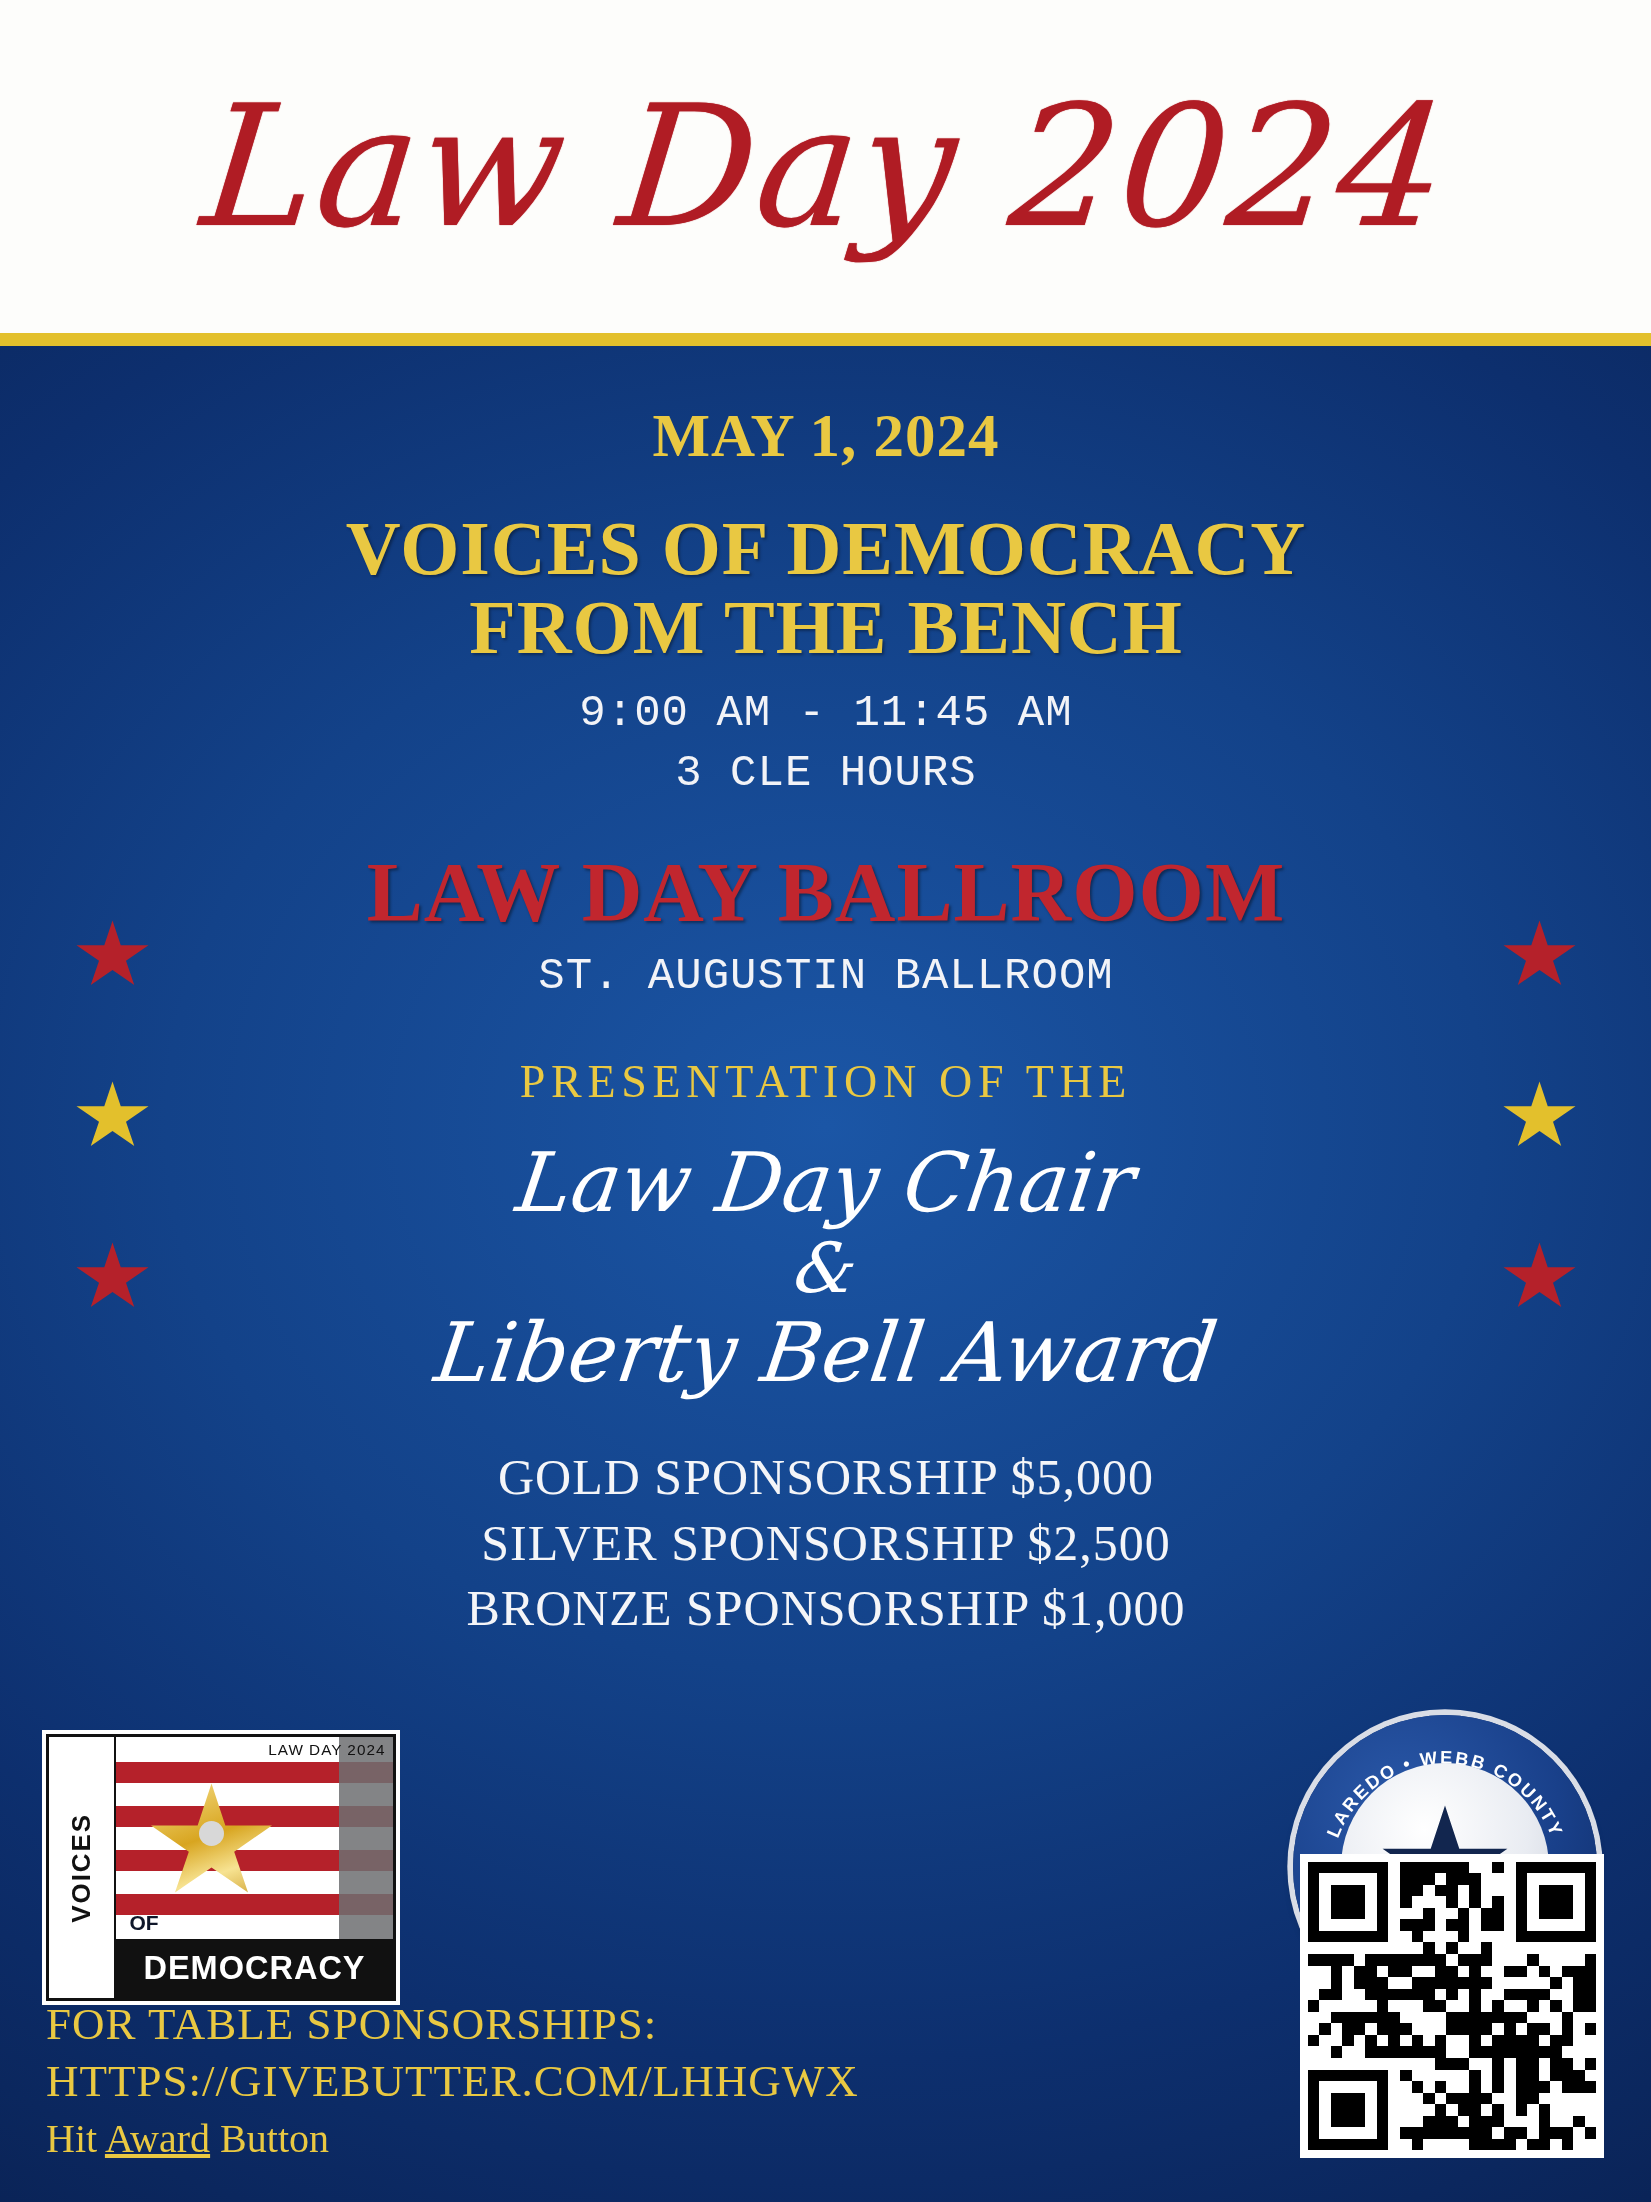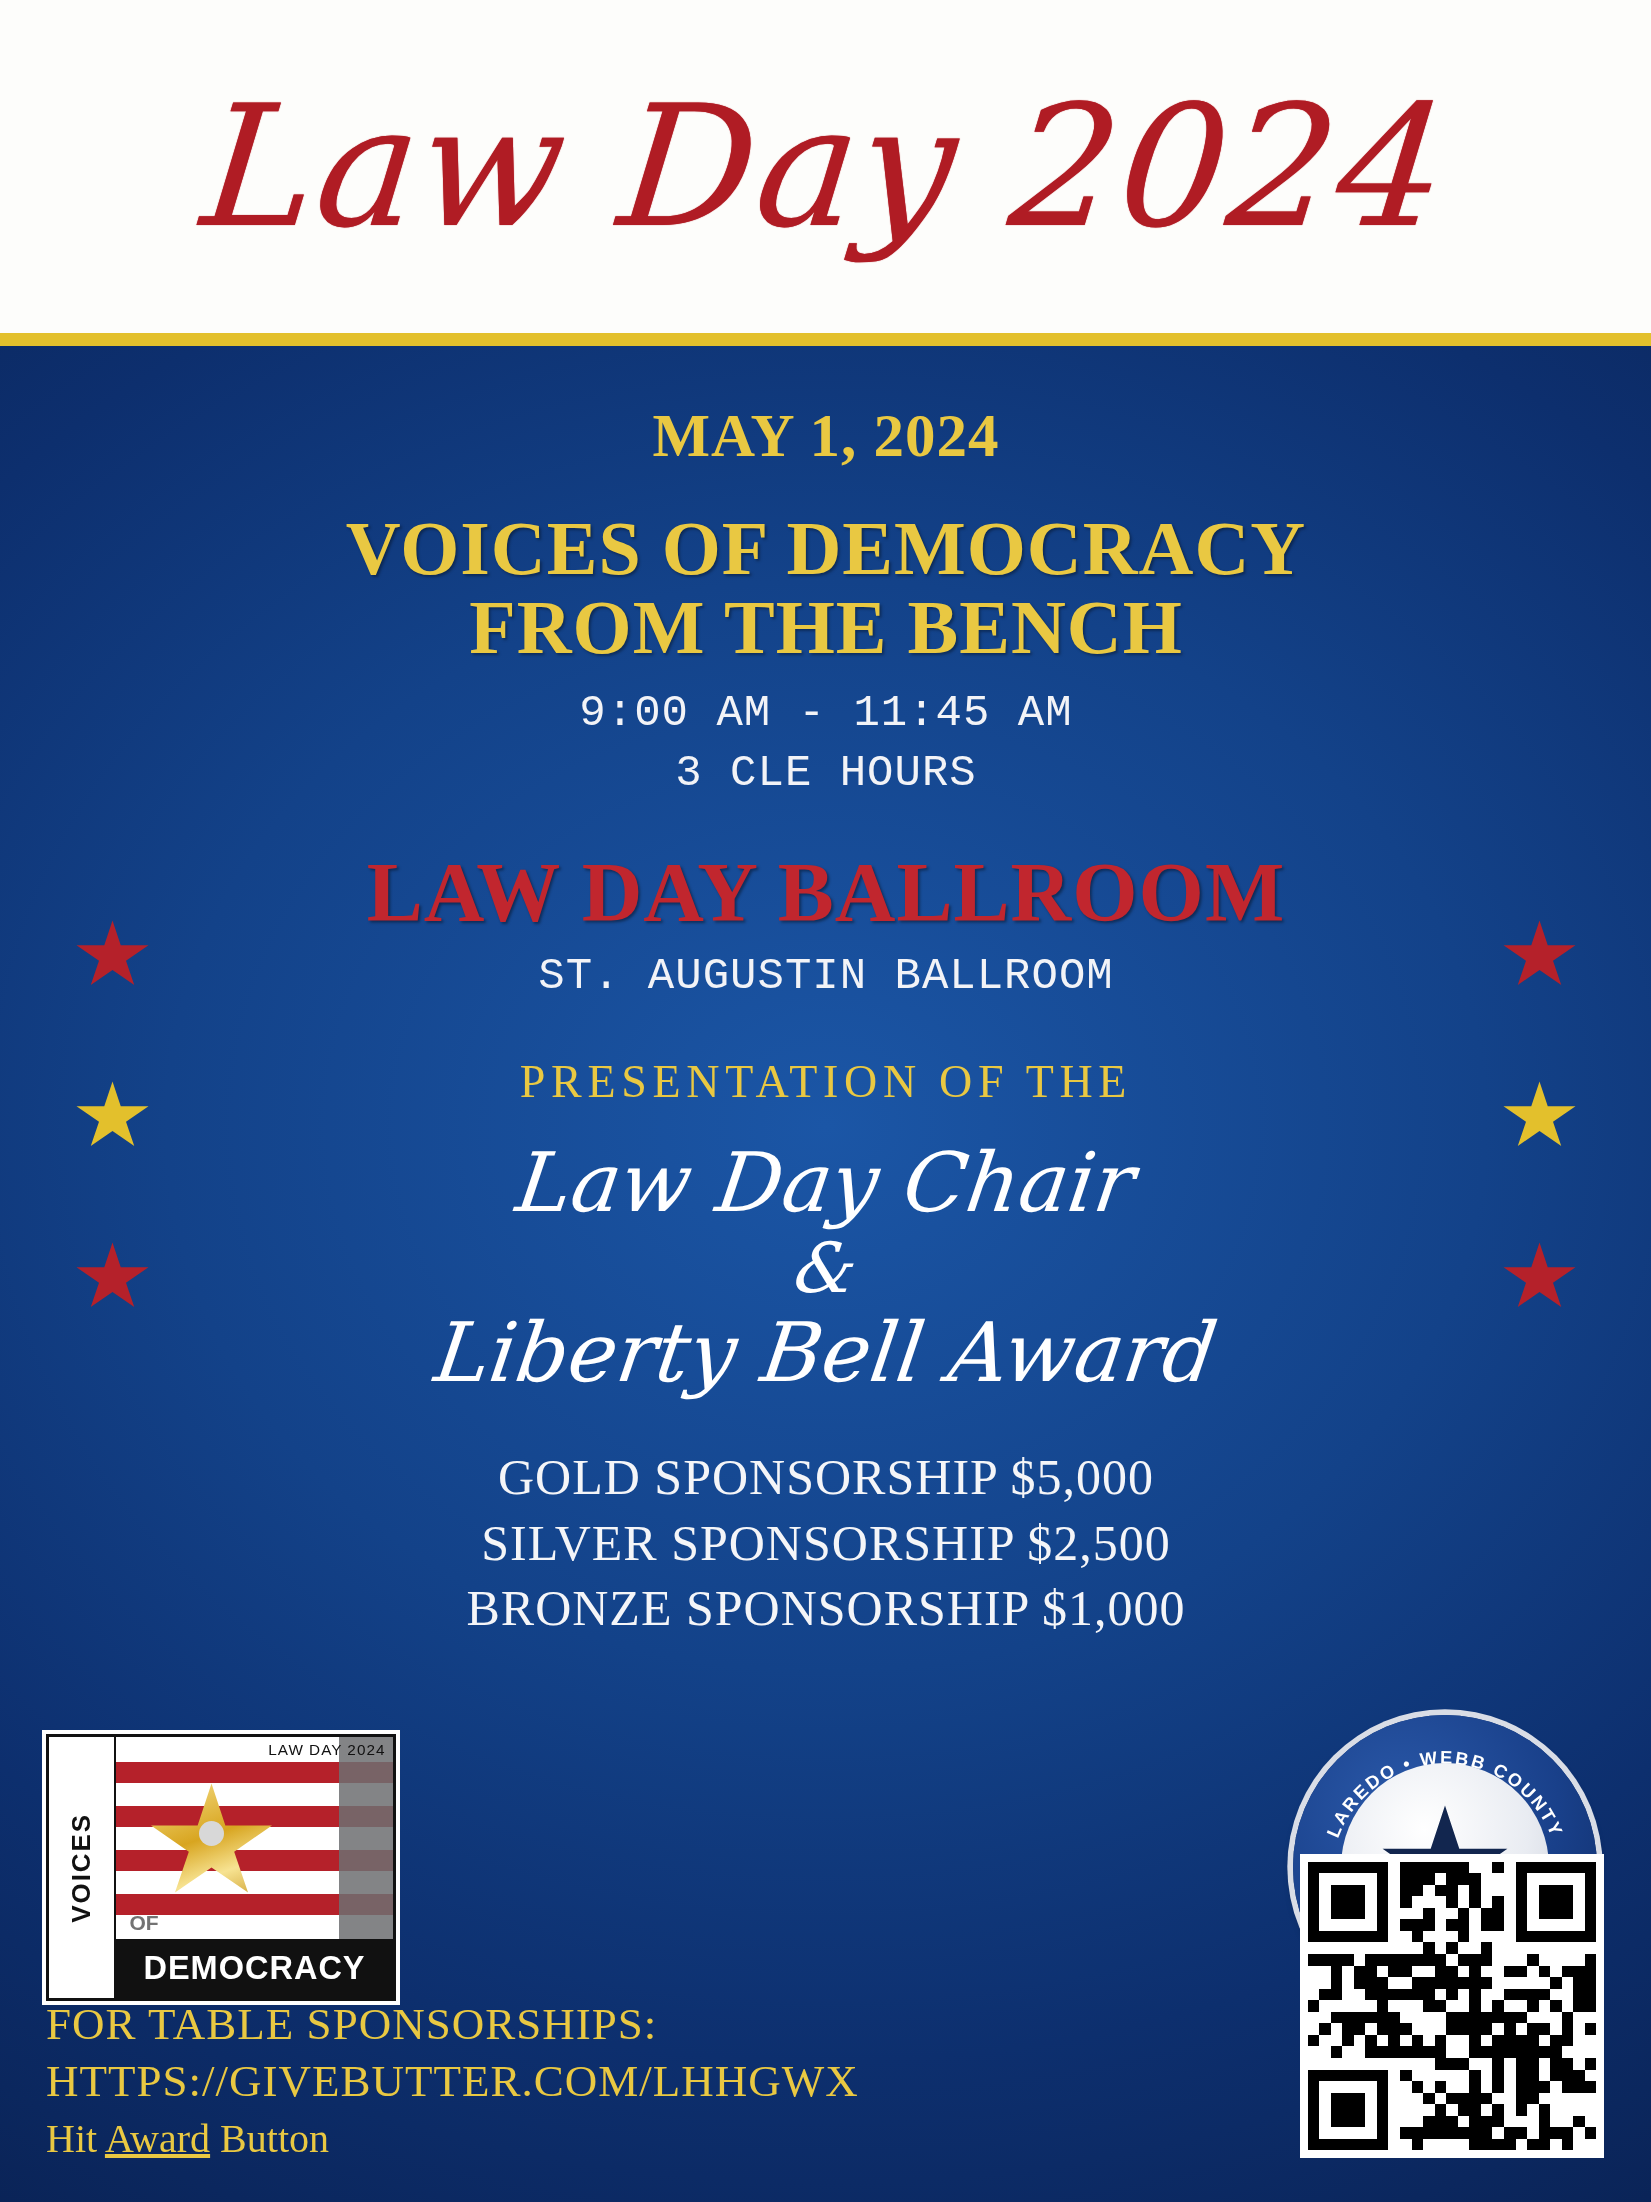--- a/index.html
+++ b/index.html
@@ -221,21 +221,21 @@
   .vod-bottom {
     position:absolute; left:0; right:0; bottom:0; height:59px;
     background:#111; color:#fff;
     display:flex; align-items:center; justify-content:center;
     font-family:"Liberation Sans", sans-serif;
     font-weight:bold; font-size:32.5px; letter-spacing:1px;
   }
   .vod-of {
     position:absolute; left:13.4px; bottom:63px;
     font-family:"Liberation Sans", sans-serif;
-    font-weight:bold; font-size:21px; color:#737373;
+    font-weight:bold; font-size:21px; color:#0f172a;
   }
 
   
   .seal {
     position:absolute;
     right:55px; top:1369px;
     width:304px; height:304px;
     border-radius:50%;
     background:radial-gradient(circle at 35% 30%, #2a58a8 0%, #19408a 55%, #0e2a63 100%);
     box-shadow:0 0 0 5.7px #d9dde6, 0 3.8px 9.6px rgba(0,0,0,0.4);

